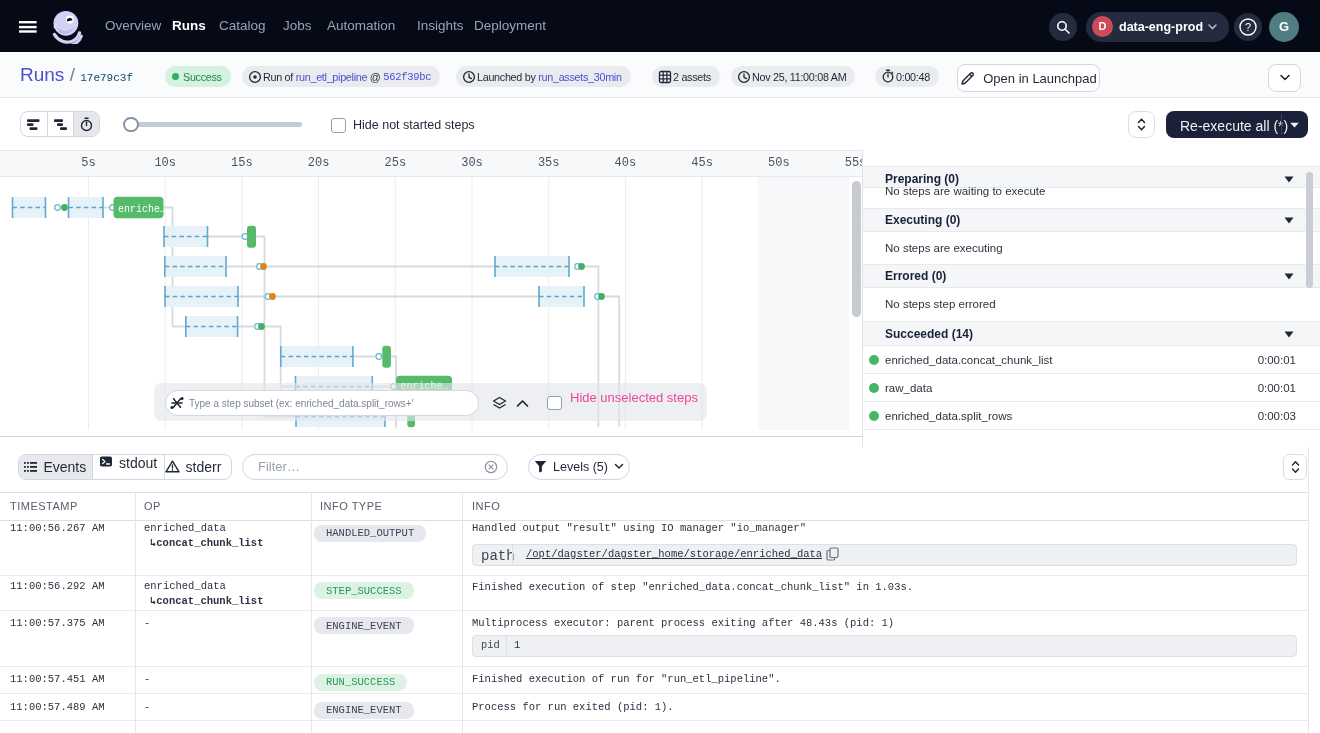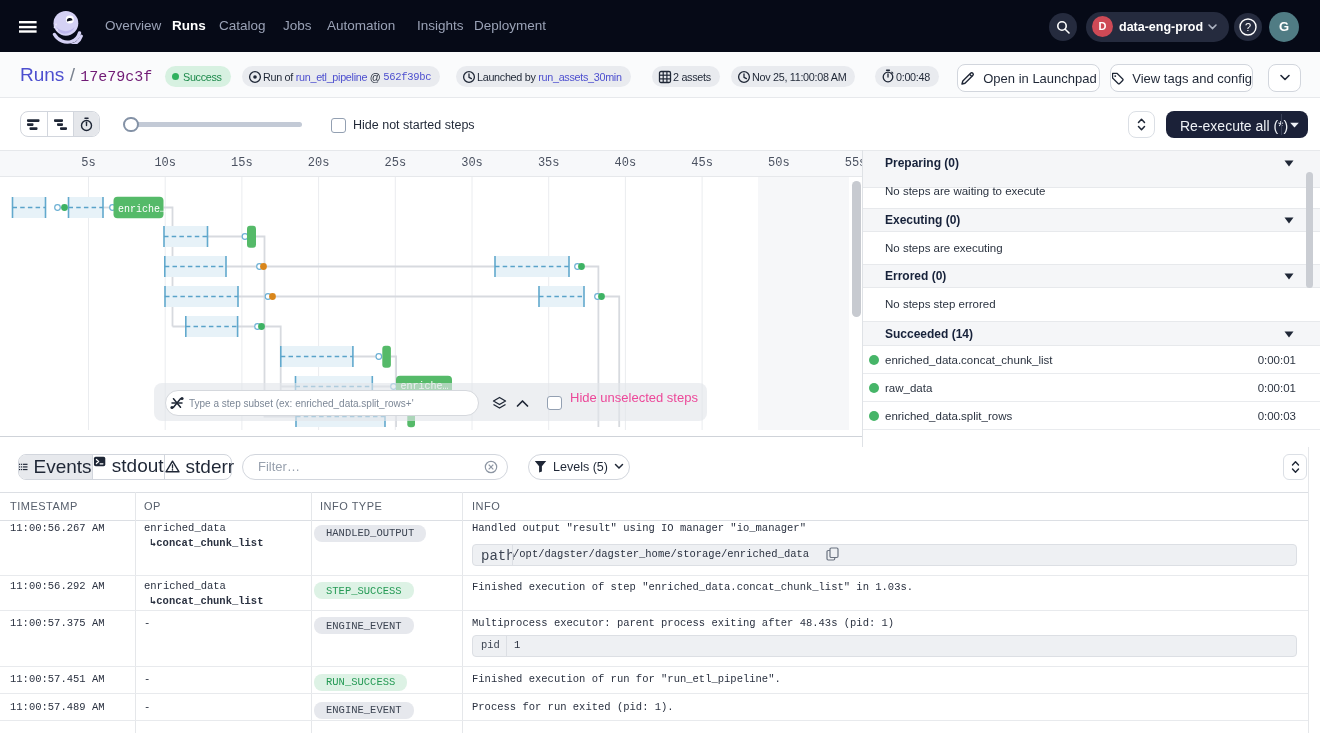--- a/index.html
+++ b/index.html
@@ -105,21 +105,21 @@
       <circle cx="10" cy="10" r="8" fill="none" stroke="#fff" stroke-width="1.4"></circle>
       <text x="10" y="14" text-anchor="middle" fill="#fff" font-size="11px" font-family="Liberation Sans">?</text>
     </svg>
 
     <div class="abs" style="left:1269px;top:12px;width:30px;height:30px;border-radius:50%;background:#507c84;color:#fff;
       font-size:13px;font-weight:600;text-align:center;line-height:30px">G</div>
   </div>
   <div id="crumb">
     <div class="abs" style="left:20px;top:12px;font-size:19px">
       <span style="color:#4d4fcf">Runs</span>
-      <span style="color:#7a828f"> / </span><span class="mono" style="color:#701a75;font-size:15px">17e79c3f</span>
+      <span style="color:#7a828f"> / </span><span class="mono" style="color:#0c4a6e;font-size:11px">17e79c3f</span>
     </div>
 
     <div class="pill" style="left:165px;top:14px;background:#d7f1e1;color:#1d8a4b;padding:0 9px 0 18px">
       <div class="abs" style="left:7px;top:7px;width:7px;height:7px;border-radius:50%;background:#30b15f"></div>
       Success
     </div>
 
     <div class="pill" style="left:242px;top:14px;padding:0 9px 0 21px">
       <svg class="abs" style="left:6px;top:3.5px" width="14" height="14" viewBox="0 0 14 14">
         <circle cx="7" cy="7" r="5.4" fill="none" stroke="#1f2736" stroke-width="1.3"></circle>
@@ -160,27 +160,20 @@
       </svg>
       0:00:48
     </div>
 
     <div class="btn" style="left:957px;top:12px;width:143px;height:28px">
       <svg width="15" height="15" viewBox="0 0 15 15" style="margin-right:8px">
         <path d="M 2 13 L 2.8 10 L 10.6 2.2 C 11.2 1.6 12.2 1.6 12.8 2.2 C 13.4 2.8 13.4 3.8 12.8 4.4 L 5 12.2 L 2 13 Z" fill="none" stroke="#1f2736" stroke-width="1.4" stroke-linejoin="round"></path>
         <line x1="9.6" y1="3.2" x2="11.8" y2="5.4" stroke="#1f2736" stroke-width="1.4"></line>
       </svg>
       Open in Launchpad
-    </div>
-    <div class="btn" style="left:1110px;top:12px;width:143px;height:28px">
-      <svg width="15" height="15" viewBox="0 0 15 15" style="margin-right:8px">
-        <path d="M 1.8 1.8 L 7 1.8 L 13.2 8 C 13.7 8.5 13.7 9.3 13.2 9.8 L 9.8 13.2 C 9.3 13.7 8.5 13.7 8 13.2 L 1.8 7 Z" fill="none" stroke="#1f2736" stroke-width="1.4" stroke-linejoin="round"></path>
-        <circle cx="4.8" cy="4.8" r="1.1" fill="#1f2736"></circle>
-      </svg>
-      View tags and config
     </div>
     <div class="btn" style="left:1268px;top:12px;width:33px;height:28px">
       <svg width="12" height="8" viewBox="0 0 12 8">
         <path d="M 2 1.5 L 6 5.5 L 10 1.5" fill="none" stroke="#1f2736" stroke-width="1.6" stroke-linecap="round" stroke-linejoin="round"></path>
       </svg>
     </div>
   </div>
   <div id="toolbar">
 
     <div class="abs" style="left:20px;top:13px;width:80px;height:26px;border:1px solid #d2d6dd;border-radius:8px;background:#fff;display:flex">
@@ -359,42 +352,42 @@
     </svg>
     <svg class="abs" style="left:362px;top:15.5px" width="13" height="9" viewBox="0 0 13 9">
       <path d="M 1.5 7 L 6.5 2 L 11.5 7" fill="none" stroke="#1f2736" stroke-width="1.7" stroke-linecap="round" stroke-linejoin="round"></path>
     </svg>
     <div class="abs" style="left:393px;top:12.5px;width:14.5px;height:14.5px;border:1.5px solid #93a0b2;border-radius:3px;background:#fff"></div>
     <span class="abs" style="left:416px;top:7px;font-size:13px;color:#ec4899;white-space:nowrap">Hide unselected steps</span>
   </div>
   <div id="bottom">
     <div class="abs" style="left:0;top:0;width:862px;height:1px;background:#cfd3d9"></div>
 
-    <div class="abs" style="left:18px;top:18px;width:213.5px;height:25.5px;border:1px solid #d2d6dd;border-radius:8px;background:#fff;display:flex;font-size:19px;color:#1f2736">
+    <div class="abs" style="left:18px;top:18px;width:213.5px;height:25.5px;border:1px solid #d2d6dd;border-radius:8px;background:#fff;display:flex;font-size:14px;color:#1f2736">
       <div style="width:73.6px;background:#e7e9ed;border-radius:7px 0 0 7px;border-right:1px solid #d2d6dd;display:flex;align-items:center;justify-content:center">
         <svg width="13" height="12" viewBox="0 0 13 12" style="margin-right:6px">
           <rect x="0" y="1" width="1.8" height="1.8" fill="#1f2736"></rect>
             <rect x="3" y="1" width="1.8" height="1.8" fill="#1f2736"></rect>
             <rect x="6" y="1" width="7" height="1.8" fill="#1f2736"></rect>
           <rect x="0" y="5" width="1.8" height="1.8" fill="#1f2736"></rect>
             <rect x="3" y="5" width="1.8" height="1.8" fill="#1f2736"></rect>
             <rect x="6" y="5" width="7" height="1.8" fill="#1f2736"></rect>
           <rect x="0" y="9" width="1.8" height="1.8" fill="#1f2736"></rect>
             <rect x="3" y="9" width="1.8" height="1.8" fill="#1f2736"></rect>
             <rect x="6" y="9" width="7" height="1.8" fill="#1f2736"></rect>
         </svg>Events
       </div>
       <div style="width:72px;border-right:1px solid #d2d6dd;display:flex;align-items:flex-start;justify-content:center">
         <svg width="14" height="13" viewBox="0 0 14 13" style="margin-right:6px">
           <rect x="1" y="1.5" width="12" height="10" rx="1.8" fill="#1f2736"></rect>
           <path d="M 3.6 4.4 L 6 6.5 L 3.6 8.6" fill="none" stroke="#fff" stroke-width="1.3" stroke-linecap="round" stroke-linejoin="round"></path>
           <line x1="7.5" y1="9" x2="10.5" y2="9" stroke="#fff" stroke-width="1.3" stroke-linecap="round"></line>
         </svg>stdout
       </div>
-      <div style="flex:1;display:flex;align-items:center;justify-content:flex-end">
+      <div style="flex:1;display:flex;align-items:center;justify-content:flex-start">
         <svg width="15" height="13" viewBox="0 0 15 13" style="margin-right:6px">
           <path d="M 7.5 1.2 L 14 11.8 L 1 11.8 Z" fill="none" stroke="#1f2736" stroke-width="1.4" stroke-linejoin="round"></path>
           <line x1="7.5" y1="5" x2="7.5" y2="8" stroke="#1f2736" stroke-width="1.3" stroke-linecap="round"></line>
           <circle cx="7.5" cy="9.9" r="0.8" fill="#1f2736"></circle>
         </svg>stderr
       </div>
     </div>
 
     <div class="abs" style="left:242px;top:17.5px;width:266px;height:26px;border:1px solid #d2d6dd;border-radius:13px;background:#fff"></div>
     <span class="abs" style="left:258px;top:23px;font-size:13px;color:#98a1ae">Filter…</span>
@@ -440,21 +433,21 @@
     <div class="rowline" style="top:283.9px"></div>
 
     <span class="cell" style="left:10px;top:86px">11:00:56.267 AM</span>
     <span class="cell" style="left:144px;top:86px">enriched_data</span>
     <span class="cell" style="left:150px;top:100px;font-weight:700">↳concat_chunk_list</span>
     <span class="chip gray abs" style="left:314px;top:88.5px">HANDLED_OUTPUT</span>
     <span class="cell" style="left:472px;top:86px">Handled output "result" using IO manager "io_manager"</span>
     <div class="abs" style="left:472px;top:108px;width:825px;height:22px;background:#eef0f3;border:1px solid #dcdfe4;border-radius:4px"></div>
     <span class="cell" style="left:481px;top:112px;color:#3c4452;font-size:14px">path</span>
     <div class="abs" style="left:512px;top:108px;width:1px;height:22px;background:#dcdfe4"></div>
-    <span class="cell" style="left:513px;top:112px;">/opt/dagster/dagster_home/storage/enriched_data</span>
+    <span class="cell" style="left:526px;top:112px;text-decoration:underline">/opt/dagster/dagster_home/storage/enriched_data</span>
     <svg class="abs" style="left:826px;top:111px" width="13" height="14" viewBox="0 0 13 14">
       <rect x="4" y="1" width="8" height="9.5" rx="1.2" fill="none" stroke="#6b7380" stroke-width="1.2"></rect>
       <path d="M 4 3.5 L 2.2 3.5 C 1.6 3.5 1 4.1 1 4.7 L 1 11.8 C 1 12.4 1.6 13 2.2 13 L 7.5 13 C 8.1 13 8.7 12.4 8.7 11.8 L 8.7 10.5" fill="none" stroke="#6b7380" stroke-width="1.2"></path>
     </svg>
 
     <span class="cell" style="left:10px;top:144px">11:00:56.292 AM</span>
     <span class="cell" style="left:144px;top:144px">enriched_data</span>
     <span class="cell" style="left:150px;top:158px;font-weight:700">↳concat_chunk_list</span>
     <span class="chip green abs" style="left:314px;top:146px">STEP_SUCCESS</span>
     <span class="cell" style="left:472px;top:144.5px">Finished execution of step "enriched_data.concat_chunk_list" in 1.03s.</span>
@@ -472,21 +465,21 @@
     <span class="cell" style="left:144px;top:237px">-</span>
     <span class="chip green abs" style="left:314px;top:237.5px">RUN_SUCCESS</span>
     <span class="cell" style="left:472px;top:237px">Finished execution of run for "run_etl_pipeline".</span>
 
     <span class="cell" style="left:10px;top:265px">11:00:57.489 AM</span>
     <span class="cell" style="left:144px;top:265px">-</span>
     <span class="chip gray abs" style="left:314px;top:265.5px">ENGINE_EVENT</span>
     <span class="cell" style="left:472px;top:265px">Process for run exited (pid: 1).</span>
   </div>
   <div id="rpanel">
-    <div class="sechdr" style="top:0;height:38px;line-height:25px;padding-left:22px">Preparing (0)
+    <div class="sechdr" style="top:16px;height:22px;line-height:25px;padding-left:22px">Preparing (0)
       <svg class="abs" style="right:27px;top:9px" width="10" height="7" viewBox="0 0 10 7">
           <path d="M 0.5 0.5 L 9.5 0.5 L 5 6.5 Z" fill="#1f2736"></path>
         </svg>
     </div>
     <div class="secbody" style="top:35px">No steps are waiting to execute</div>
     <div class="sechdr" style="top:57.6px;height:24px;line-height:23px;padding-left:22px">Executing (0)
       <svg class="abs" style="right:27px;top:8px" width="10" height="7" viewBox="0 0 10 7">
           <path d="M 0.5 0.5 L 9.5 0.5 L 5 6.5 Z" fill="#1f2736"></path>
         </svg>
     </div>

